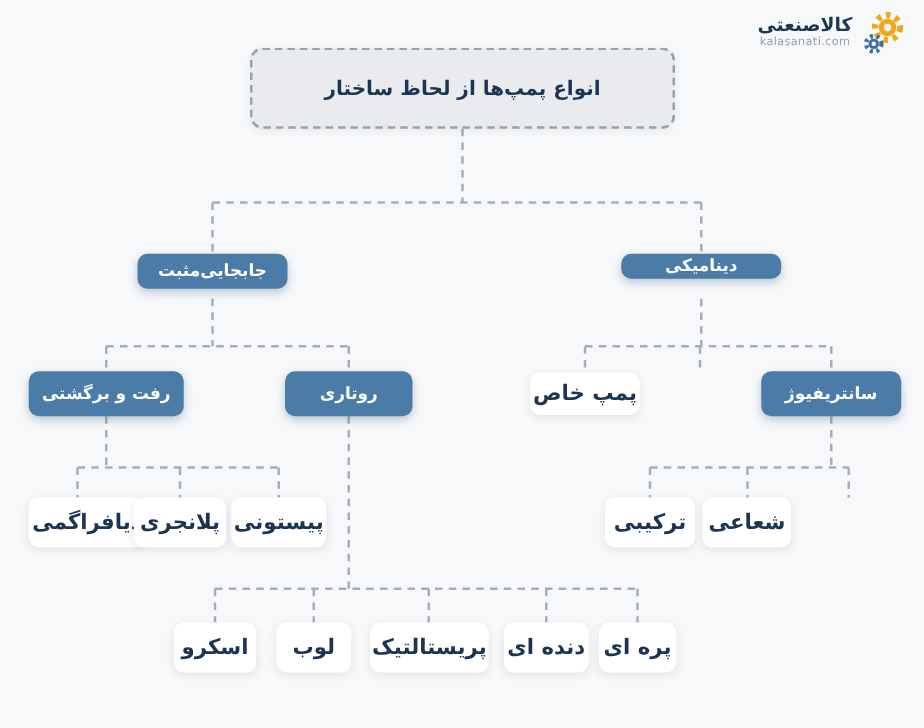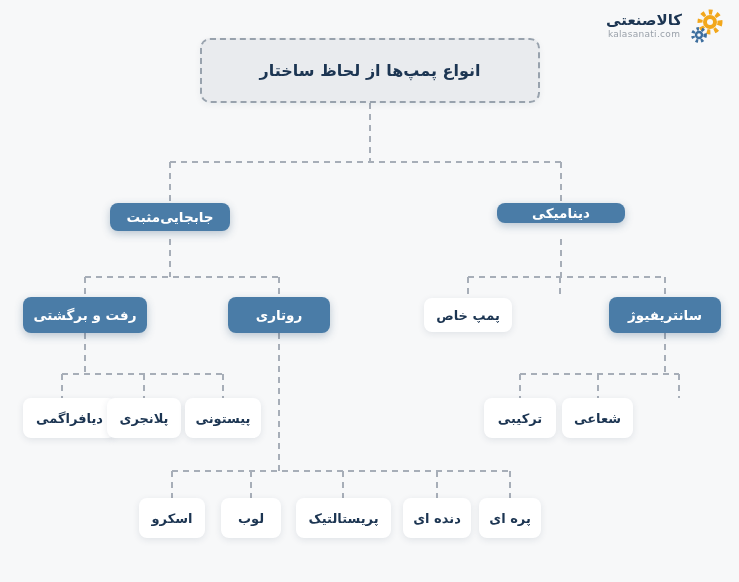--- a/index.html
+++ b/index.html
@@ -33,21 +33,21 @@
   }
   .node.blue {
     background: var(--accent-blue, #4a7ca7);
     color: #ffffff;
     font-size: 13.5px;
     box-shadow: 0 3px 8px rgba(43,83,120,0.30);
   }
   .node.white {
     background: #ffffff;
     color: var(--node-text, #1c3552);
-    font-size: 13px;
+    font-size: 17px;
     box-shadow: 0 2px 7px rgba(25,45,75,0.10);
   }
   .node.root {
     background: var(--root-fill, #e9ebee);
     border: 2px dashed #98a2ad;
     color: var(--node-text, #16324e);
     font-size: 16px;
     border-radius: 10px;
     box-shadow: 0 2px 6px rgba(25,45,75,0.06);
   }

